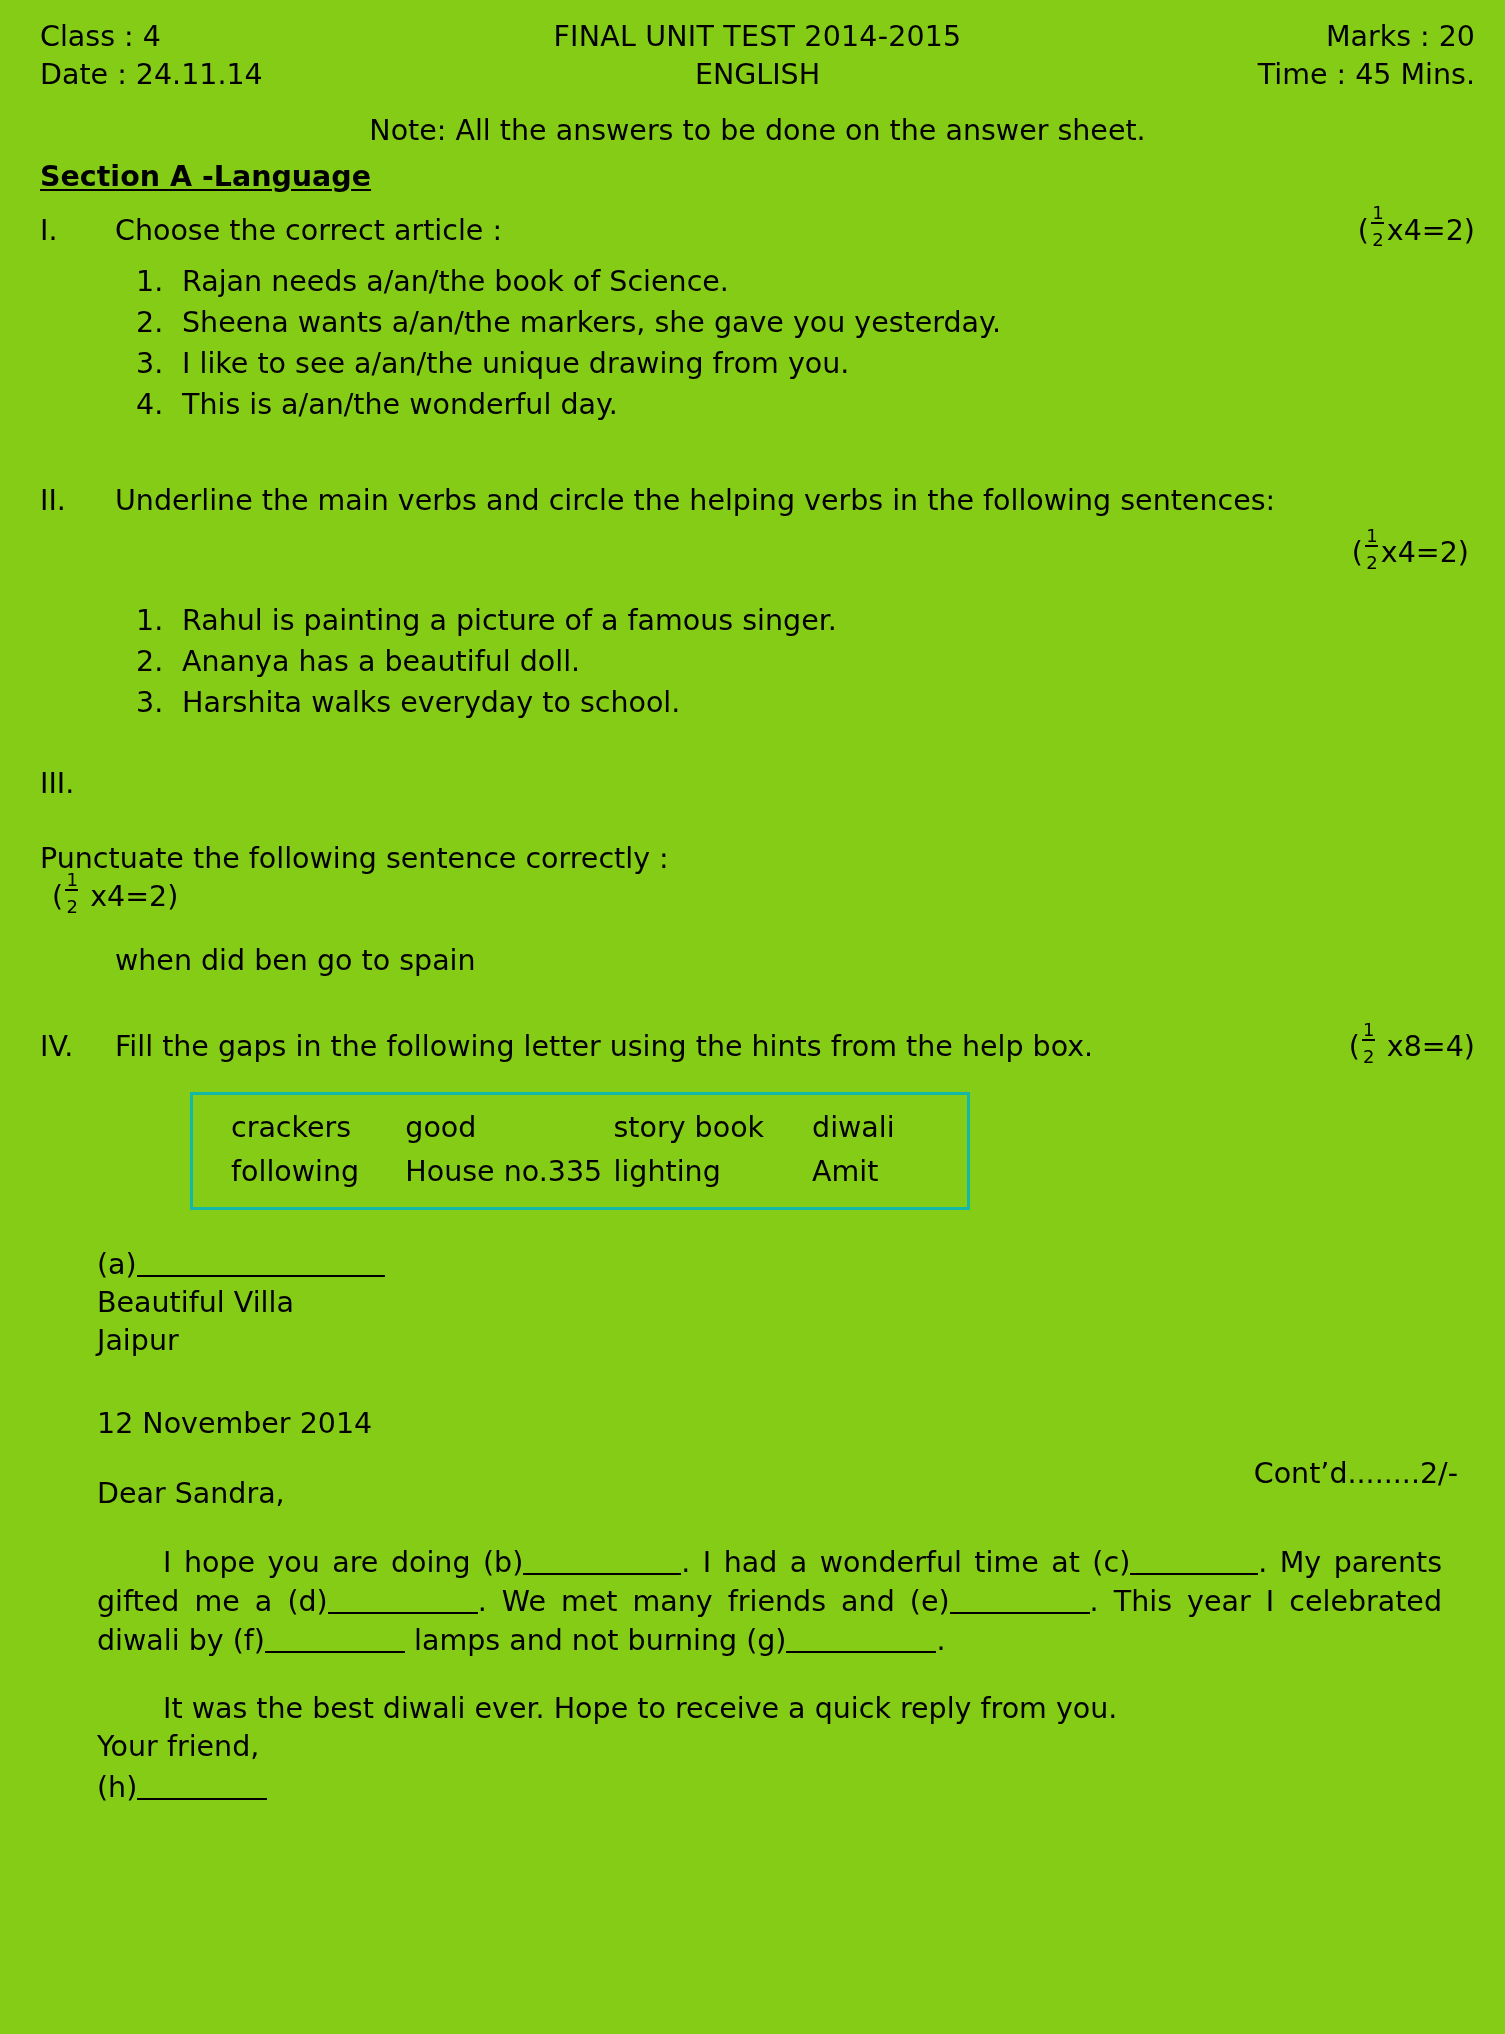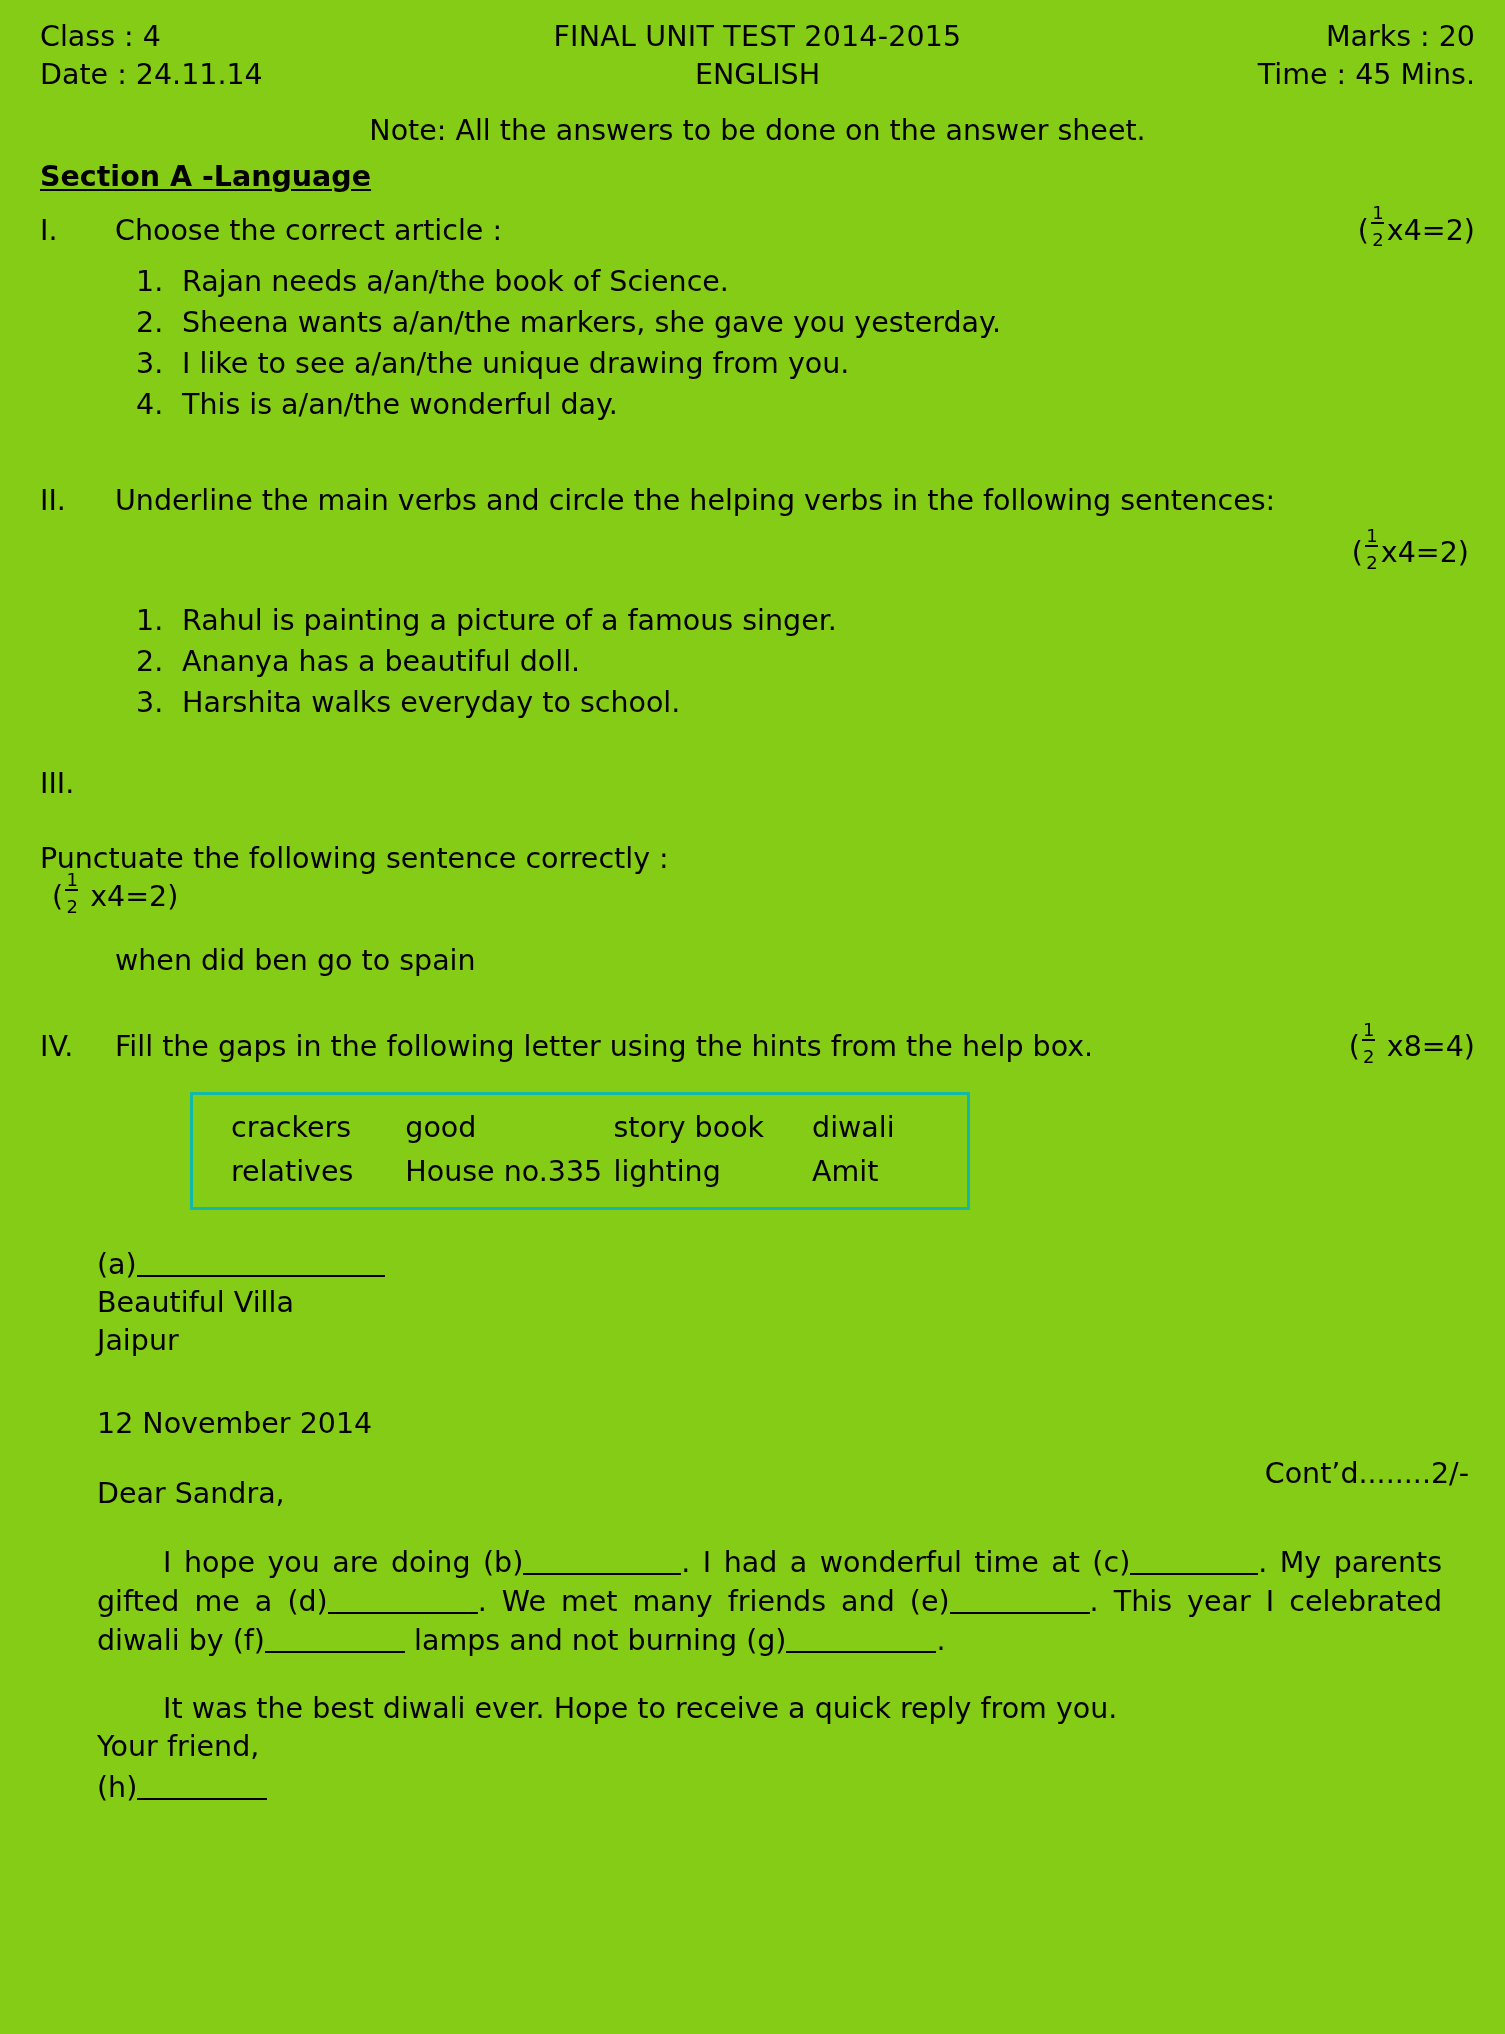--- a/index.html
+++ b/index.html
@@ -164,21 +164,21 @@
   .bl-b { width: 158px; }
   .bl-c { width: 128px; }
   .bl-d { width: 150px; }
   .bl-e { width: 140px; }
   .bl-f { width: 140px; }
   .bl-g { width: 150px; }
   .bl-h { width: 130px; }
 
   .contd {
     position: absolute;
-    right: 36px;
+    right: 47px;
     bottom: 541px;
     white-space: nowrap;
   }
 </style>
 </head>
 <body>
 
 <div class="page">
 
   <div class="header">
@@ -267,21 +267,21 @@
   </div>
 
   <div class="helpbox">
     <div class="helpbox-row">
       <span class="hb-c1">crackers</span>
       <span class="hb-c2">good</span>
       <span class="hb-c3">story book</span>
       <span class="hb-c4">diwali</span>
     </div>
     <div class="helpbox-row">
-      <span class="hb-c1">relatives</span>
+      <span class="hb-c1">following</span>
       <span class="hb-c2">House no.335</span>
       <span class="hb-c3">lighting</span>
       <span class="hb-c4">Amit</span>
     </div>
   </div>
 
   <div class="letter">
 
     <div class="letter-line gap-a">
       <span>(a)</span><span class="blank bl-a"></span>

